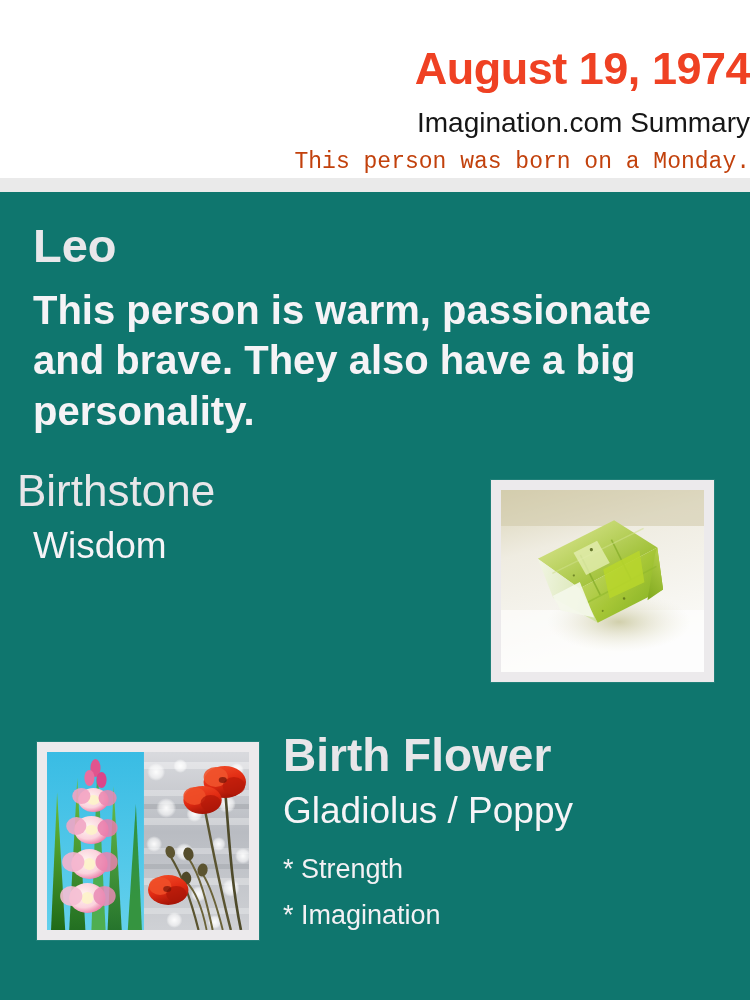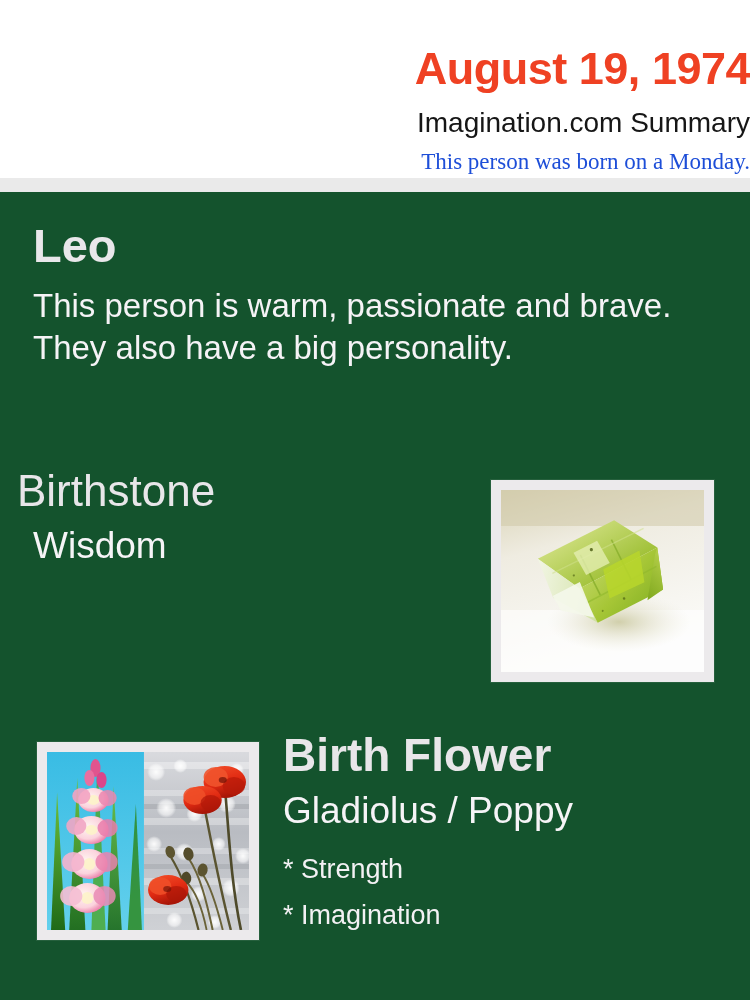--- a/index.html
+++ b/index.html
@@ -55,60 +55,60 @@
     line-height: 1.15;
     font-family: "Liberation Sans", sans-serif;
   }
 
   .header-note {
     position: absolute;
     left: 0; top: 130px;
     width: 750px;
     font-size: 23px;
     font-weight: normal;
-    color: #1d4ed8;
+    color: #c2410c;
     line-height: 1.15;
-    font-family: Liberation Serif, serif;
+    font-family: Liberation Mono, monospace;
   }
 
   .divider-band {
     position: absolute;
     left: 0; top: 178px;
     width: 750px;
     height: 14px;
     background: #eaeaea;
   }
 
   
   .body-panel {
     position: absolute;
     left: 0; top: 192px;
     width: 750px;
     height: 808px;
-    background: #14532d;
+    background: #0f766e;
     overflow: hidden;
   }
 
   
   .zodiac-name {
     position: absolute;
     left: 33px; top: 30px;
     font-size: 47px;
     font-weight: bold;
     color: #e9e7ea;
     line-height: 1.0;
     font-family: "Liberation Sans", sans-serif;
   }
 
   .zodiac-desc {
     position: absolute;
     left: 33px; top: 93px;
     width: 660px;
-    font-size: 33px;
-    font-weight: normal;
+    font-size: 40px;
+    font-weight: bold;
     color: #f5f3f6;
     line-height: 1.26;
     font-family: "Liberation Sans", sans-serif;
   }
 
   
   .stone-title {
     position: absolute;
     left: 17px; top: 277px;
     font-size: 44px;

